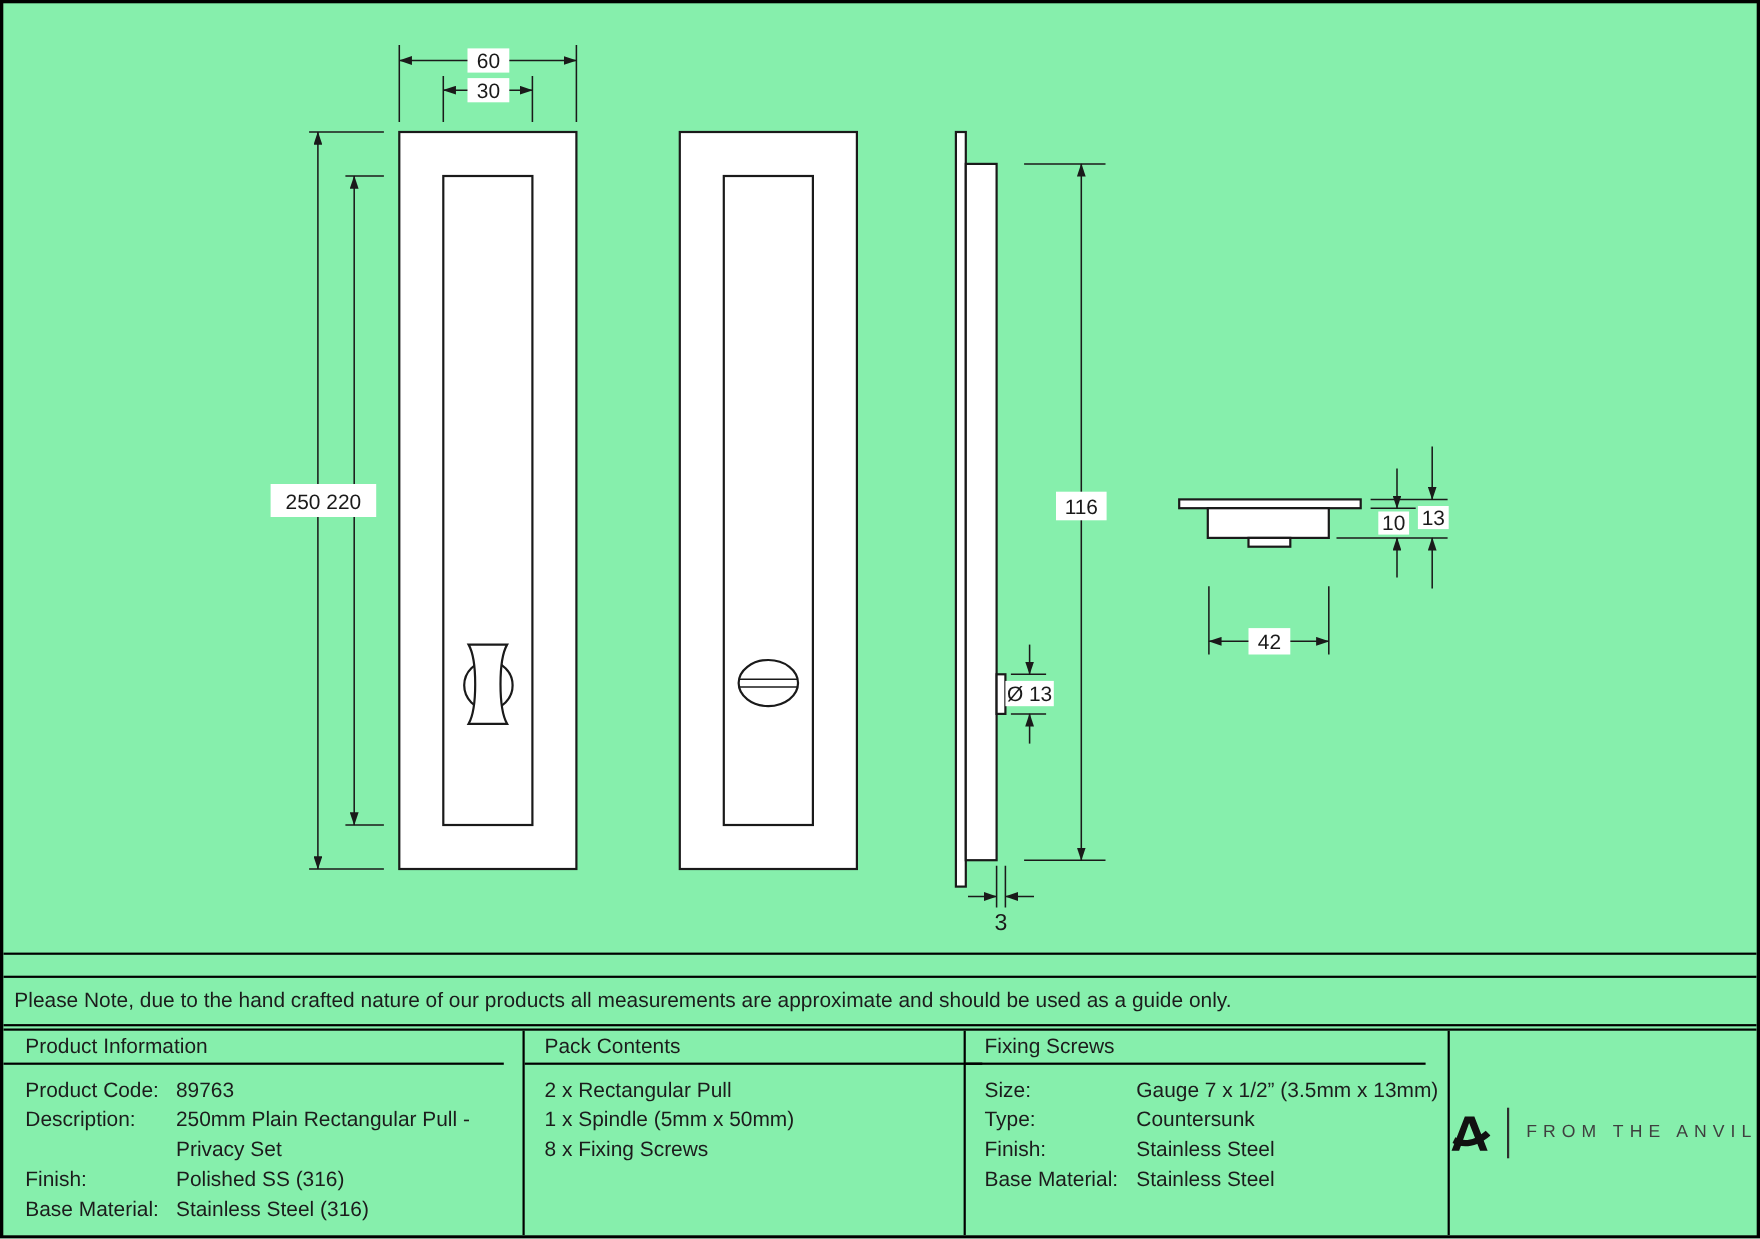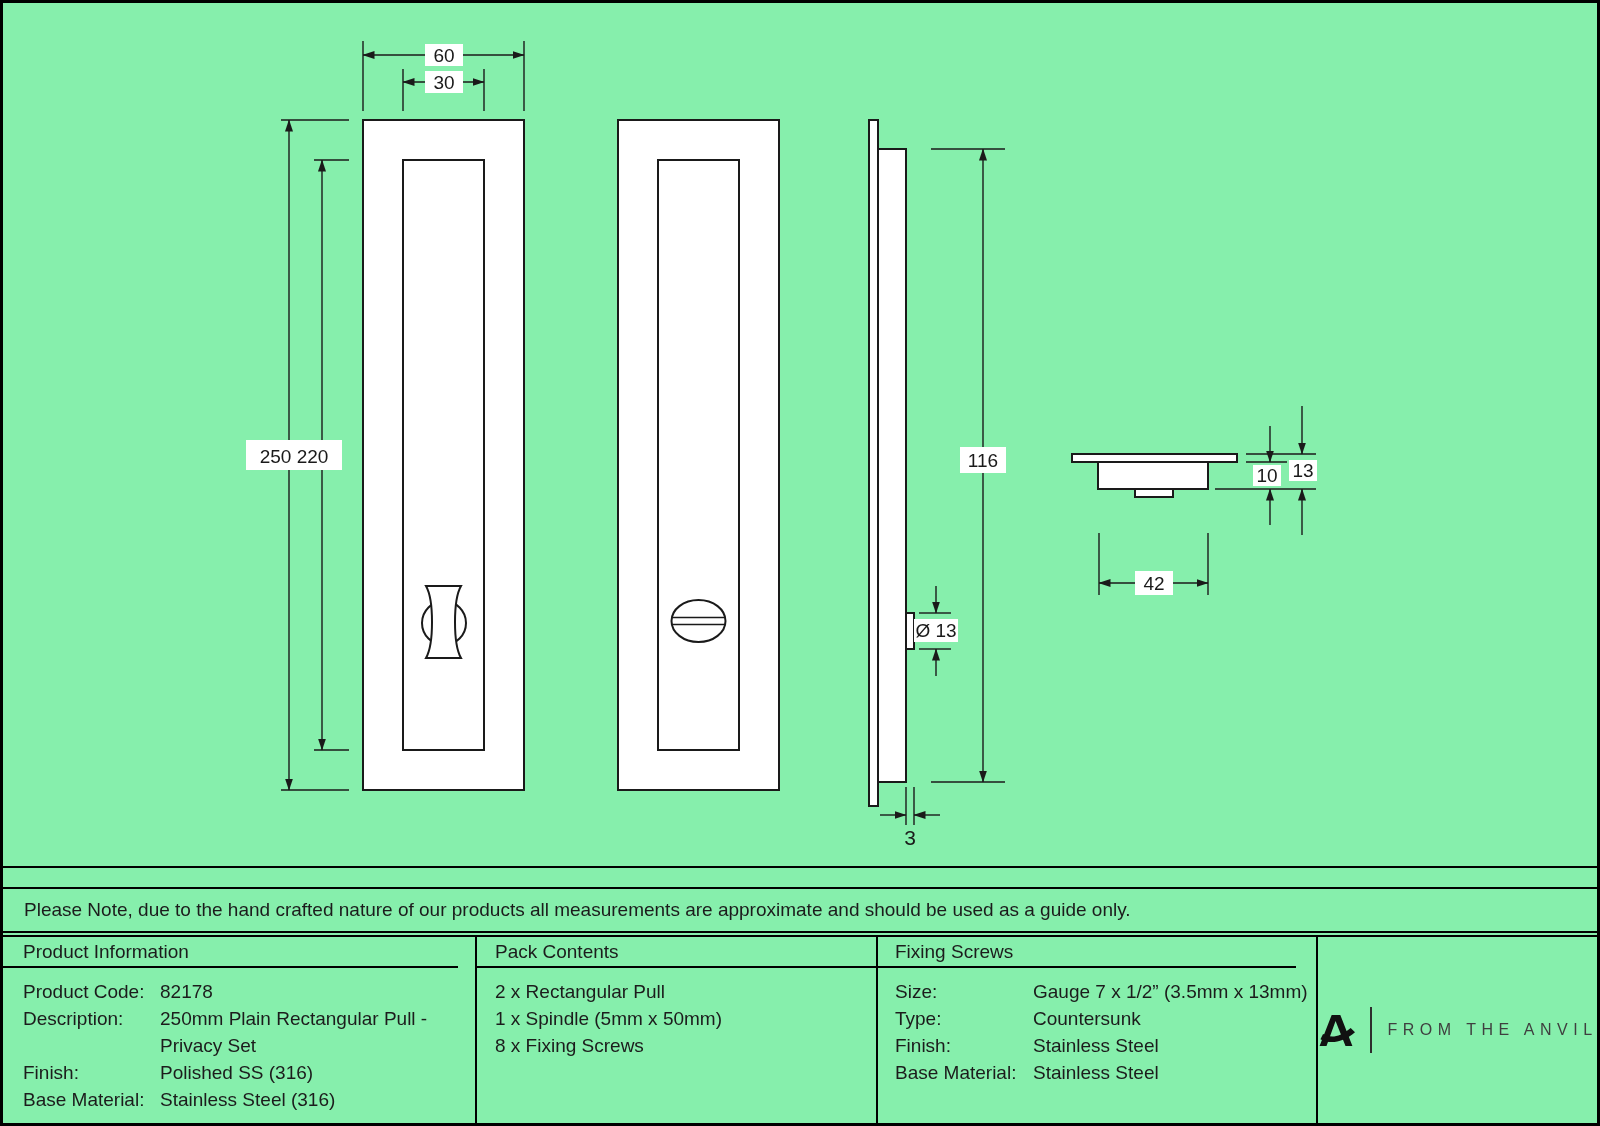--- a/index.html
+++ b/index.html
@@ -10,21 +10,21 @@
   }
   .drawing{position:absolute;top:0;left:0;}
   .obj{fill:#fff;stroke:#1a1a1a;stroke-width:2;}
   .dim{stroke:#1a1a1a;stroke-width:1.4;fill:none;}
   .dimtxt{fill:#1a1a1a;font-size:19px;font-family:"Liberation Sans",sans-serif;text-anchor:middle;}
   .mask{fill:#ffffff;stroke:none;}
   .hdiv{position:absolute;left:0;right:0;height:2px;background:#000;}
   .note-bar{
     position:absolute;left:0;right:0;top:884.px;top:884px;height:46px;box-sizing:border-box;
     border-top:2px solid #000;border-bottom:2px solid #000;
-    display:flex;align-items:center;padding-left:21px;font-size:19px;
+    display:flex;align-items:center;padding-left:10px;font-size:19px;
   }
   .info-table{position:absolute;left:0;right:0;top:932px;bottom:0;border-top:2px solid #000;text-decoration:underline;}
   .col{position:absolute;top:0;bottom:0;box-sizing:border-box;}
   .col.bl{border-left:2px solid #000;}
   .cell-header{height:31px;box-sizing:border-box;border-bottom:2px solid #000;display:flex;align-items:center;font-size:19px;}
   .cell-body{padding-top:10px;font-size:19px;}
   .irow{display:flex;line-height:27px;white-space:nowrap;}
   .irow .lbl{flex:none;}
   .pitem{line-height:27px;white-space:nowrap;}
   .logo-cell{display:flex;align-items:center;justify-content:center;}
@@ -150,21 +150,21 @@
 
   <div class="info-table">
 
     <div class="col" style="left:0;width:455px;">
       <div class="cell-header" style="padding-left:20px;">
         <span>Product Information</span>
       </div>
       <div class="cell-body" style="padding-left:20px;">
         <div class="irow">
           <span class="lbl" style="width:137px;">Product Code:</span>
-          <span class="val">82178</span>
+          <span class="val">89763</span>
         </div>
         <div class="irow">
           <span class="lbl" style="width:137px;">Description:</span>
           <span class="val">250mm Plain Rectangular Pull -</span>
         </div>
         <div class="irow">
           <span class="lbl" style="width:137px;"></span>
           <span class="val">Privacy Set</span>
         </div>
         <div class="irow">

